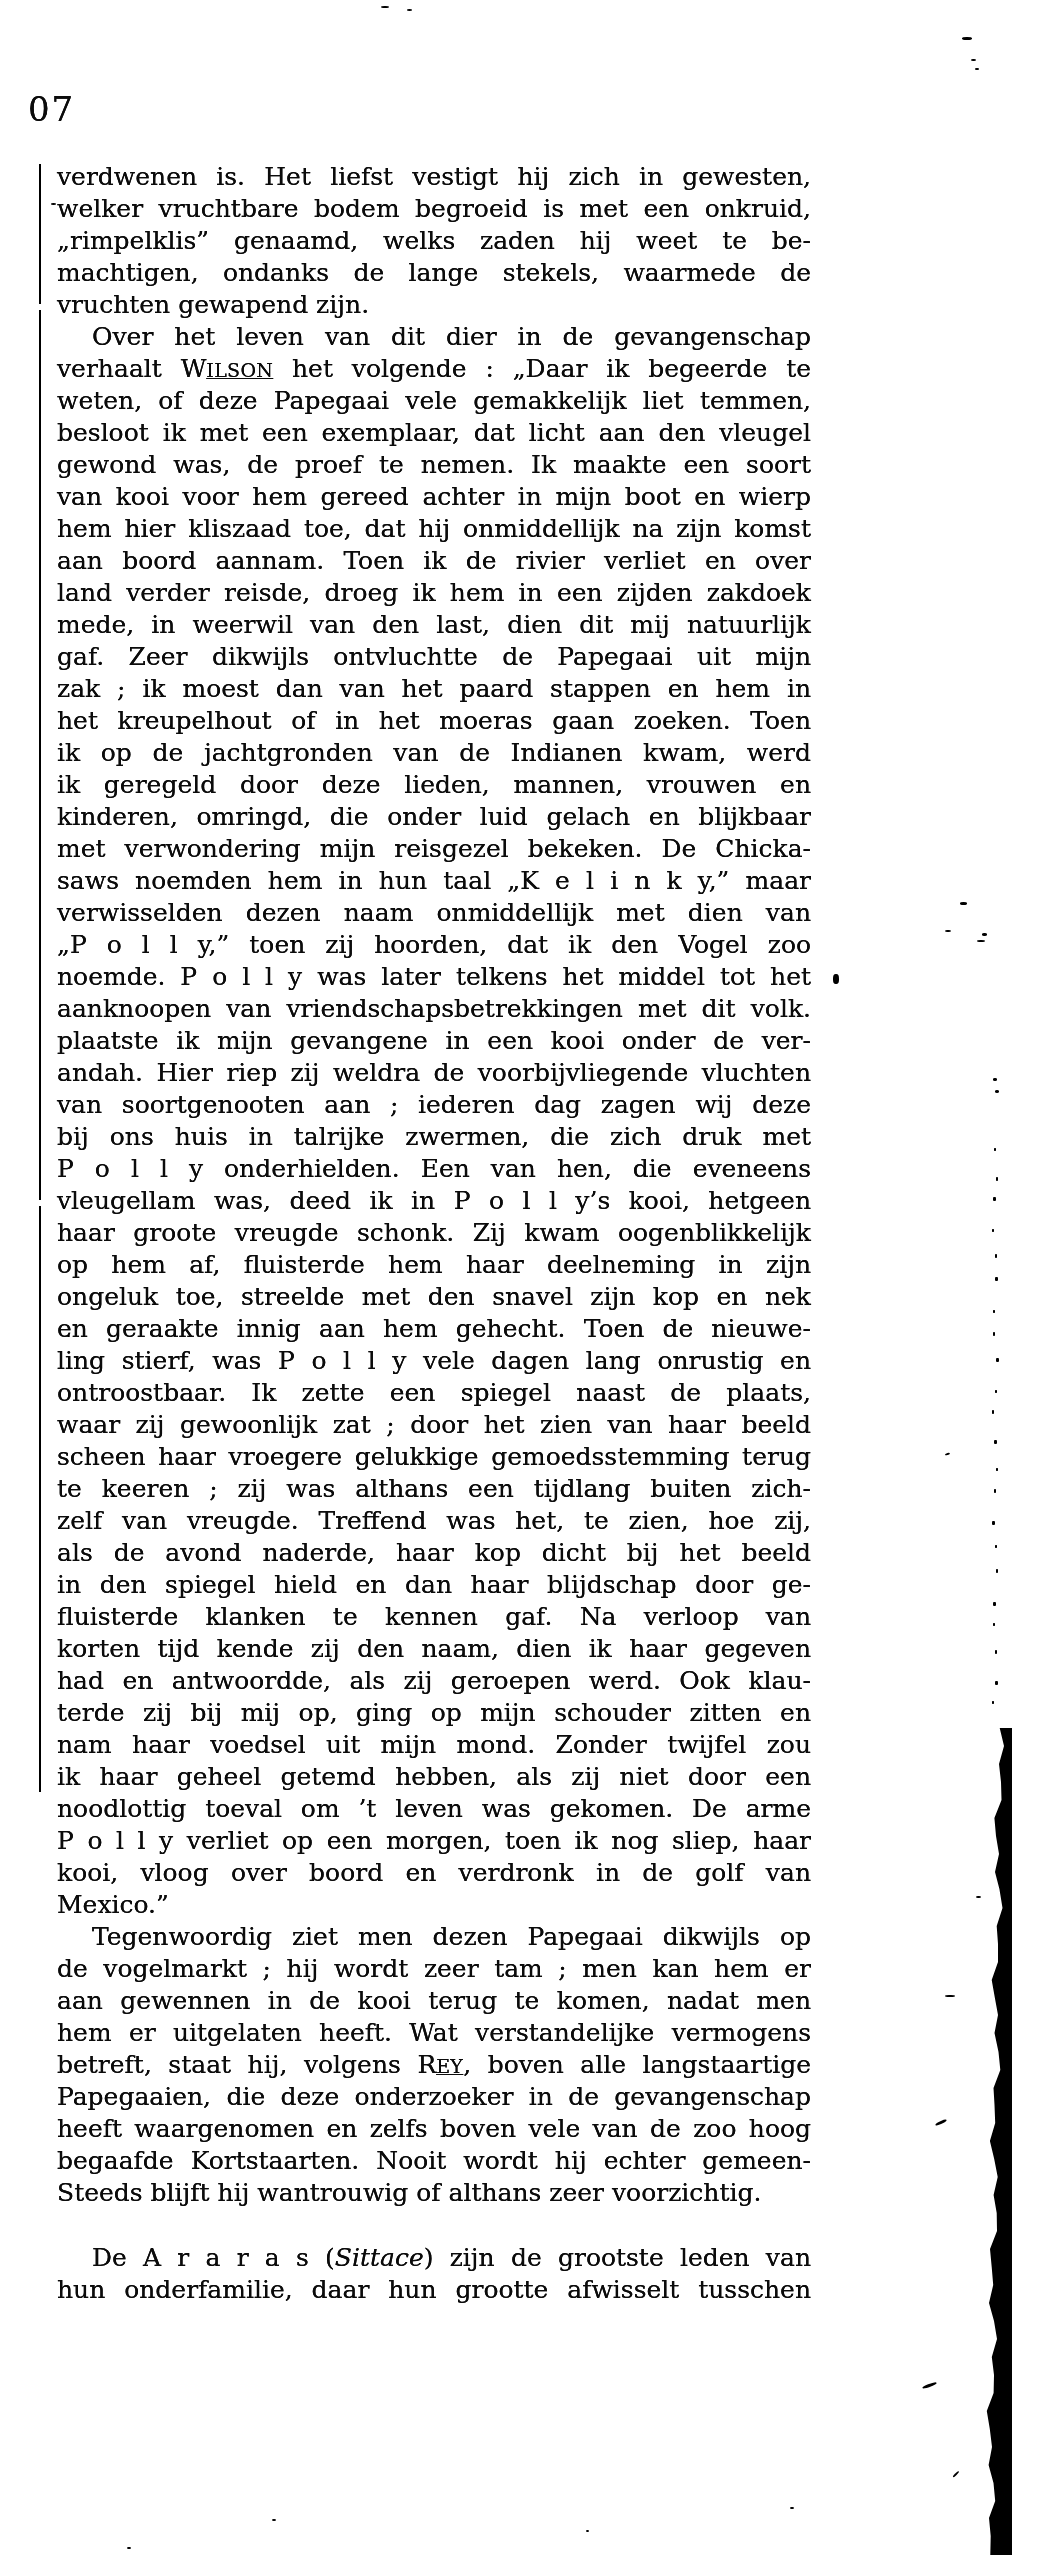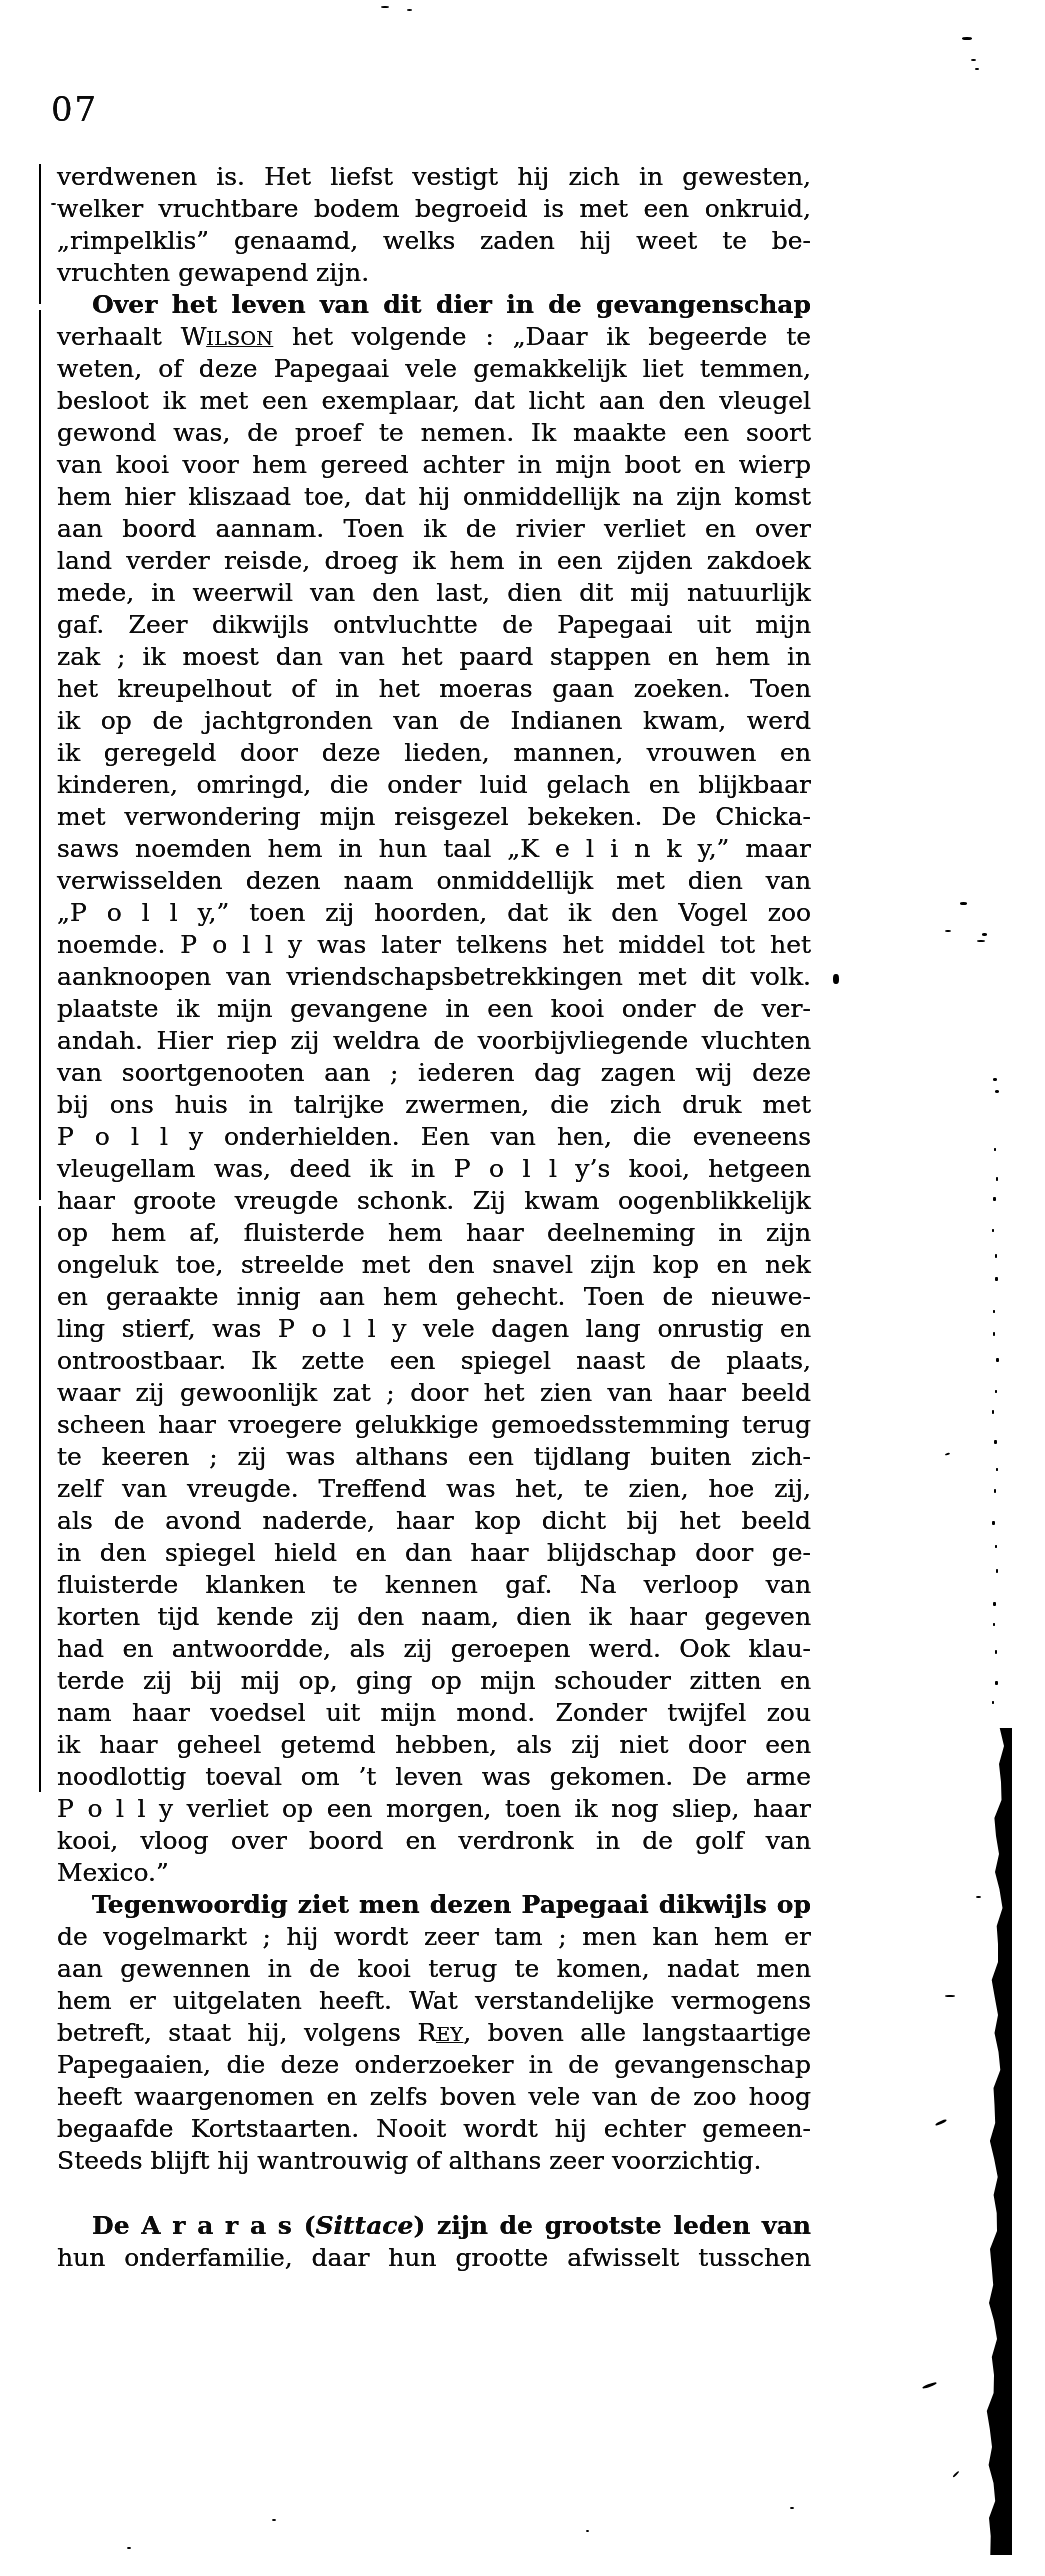--- a/index.html
+++ b/index.html
@@ -2,53 +2,54 @@
 <html style="font-size:9.6px"><head>
 <meta charset="utf-8">
 <style>
   html,body{margin:0;padding:0;}
   body{
     width:1045px;height:2576px;position:relative;overflow:hidden;
     background:#ffffff;color:#0b0b0b;
     font-family:"DejaVu Serif", serif;
   }
   .page-number{
-    position:absolute;left:51px;top:89px;
+    position:absolute;left:28px;top:89px;
     font-size:34px;letter-spacing:1.8px;
     text-shadow:0 0 0.4px currentColor;
   }
   .text-column{
     position:absolute;left:57px;top:161px;width:754px;
     font-size:25px;line-height:32px;
     text-shadow:0 0 0.4px currentColor;
   }
   .line{
     height:32px;
     text-align:justify;
     text-align-last:justify;
   }
   .line.noju{text-align-last:left;}
-  .line.ind{text-indent:35px;font-weight:bold;}
+  .line.ind{text-indent:35px;}
   .line.gap{margin-top:33px;}
   .sc .scr{font-size:0.76em;letter-spacing:0.3px;text-decoration:underline;}
   .it{font-style:italic;}
   .rule-seg{position:absolute;left:39px;width:1.8px;background:#000;}
   .speck{position:absolute;background:#000;border-radius:45%;}
   .tdot{position:absolute;background:#000;border-radius:30%;}
   .band{position:absolute;background:#000;}
 </style>
 </head>
 <body>
 
 <div class="page-number">07</div>
 
 <div class="text-column">
     <div class="line">verdwenen is. Het liefst vestigt hij zich in gewesten,</div>
     <div class="line">welker vruchtbare bodem begroeid is met een onkruid,</div>
     <div class="line">„rimpelklis” genaamd, welks zaden hij weet te be-</div>
+    <div class="line">machtigen, ondanks de lange stekels, waarmede de</div>
     <div class="line noju">vruchten gewapend zijn.</div>
     <div class="line ind">Over het leven van dit dier in de gevangenschap</div>
     <div class="line">verhaalt <span class="sc">W<span class="scr">ILSON</span></span> het volgende : „Daar ik begeerde te</div>
     <div class="line">weten, of deze Papegaai vele gemakkelijk liet temmen,</div>
     <div class="line">besloot ik met een exemplaar, dat licht aan den vleugel</div>
     <div class="line">gewond was, de proef te nemen. Ik maakte een soort</div>
     <div class="line">van kooi voor hem gereed achter in mijn boot en wierp</div>
     <div class="line">hem hier kliszaad toe, dat hij onmiddellijk na zijn komst</div>
     <div class="line">aan boord aannam. Toen ik de rivier verliet en over</div>
     <div class="line">land verder reisde, droeg ik hem in een zijden zakdoek</div>

